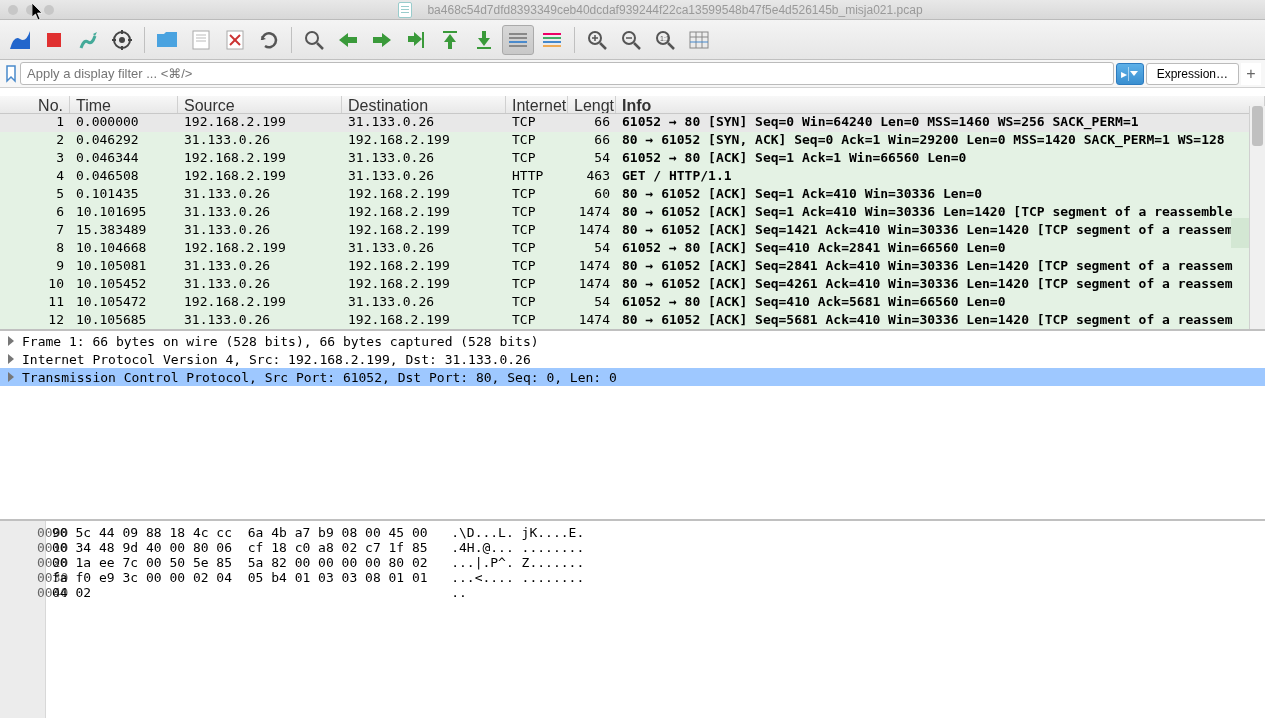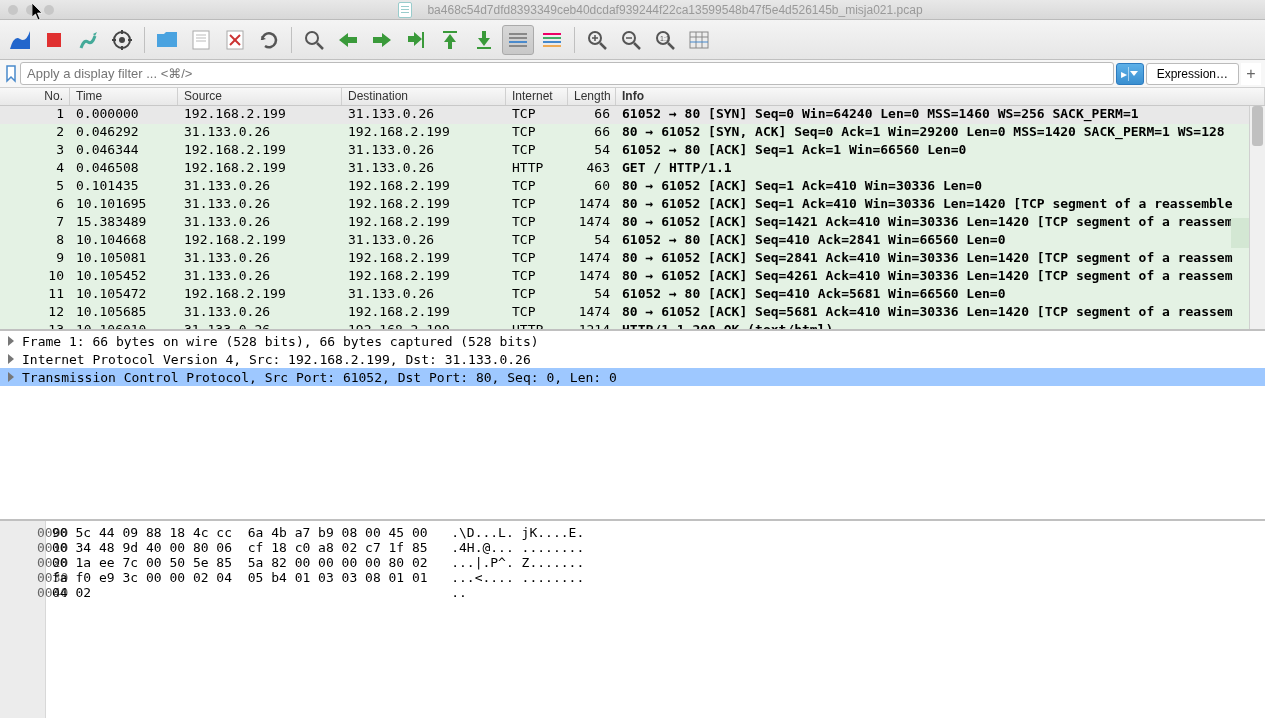--- a/index.html
+++ b/index.html
@@ -72,21 +72,21 @@
 }
 .plus-btn { width:20px;height:22px;background:#fff;display:flex;align-items:center;justify-content:center;font-size:16px;color:#666;}
 
 .packet-list {
   height: 243px; overflow: hidden; border-bottom: 2px solid #c0c0c0;
   position: relative;
 }
 .plist-header {
   height: 18px; background: linear-gradient(#f8f8f8,#e8e8e8);
   border-bottom: 1px solid #c8c8c8;
-  display: flex; font-size: 12px; color:#333;
+  display: flex; font-size: 16px; color:#333;margin-top:8px;
 }
 .plist-header .col {
   padding: 1px 6px; border-right: 1px solid #d0d0d0;
   white-space: nowrap; overflow:hidden;
 }
 .plist-body { font-family: "Lucida Console","Menlo",monospace; font-size: 13px; }
 .prow {
   height: 18px; display: flex; white-space: nowrap;
 }
 .prow.sel { background: #e8e8e8; }

